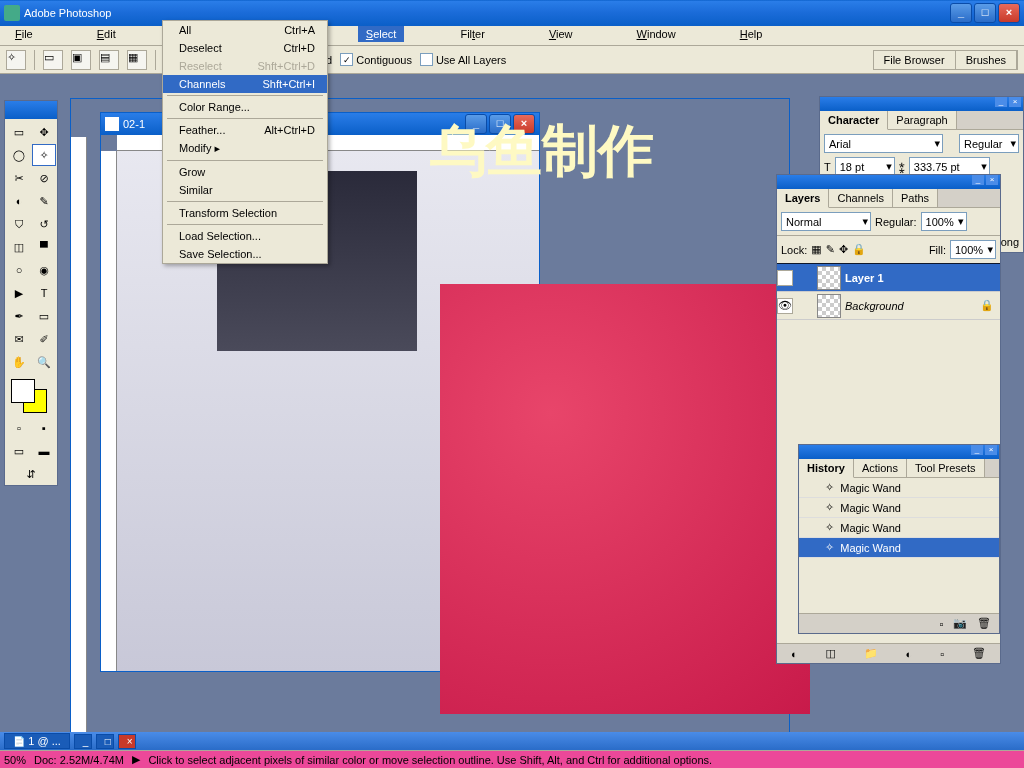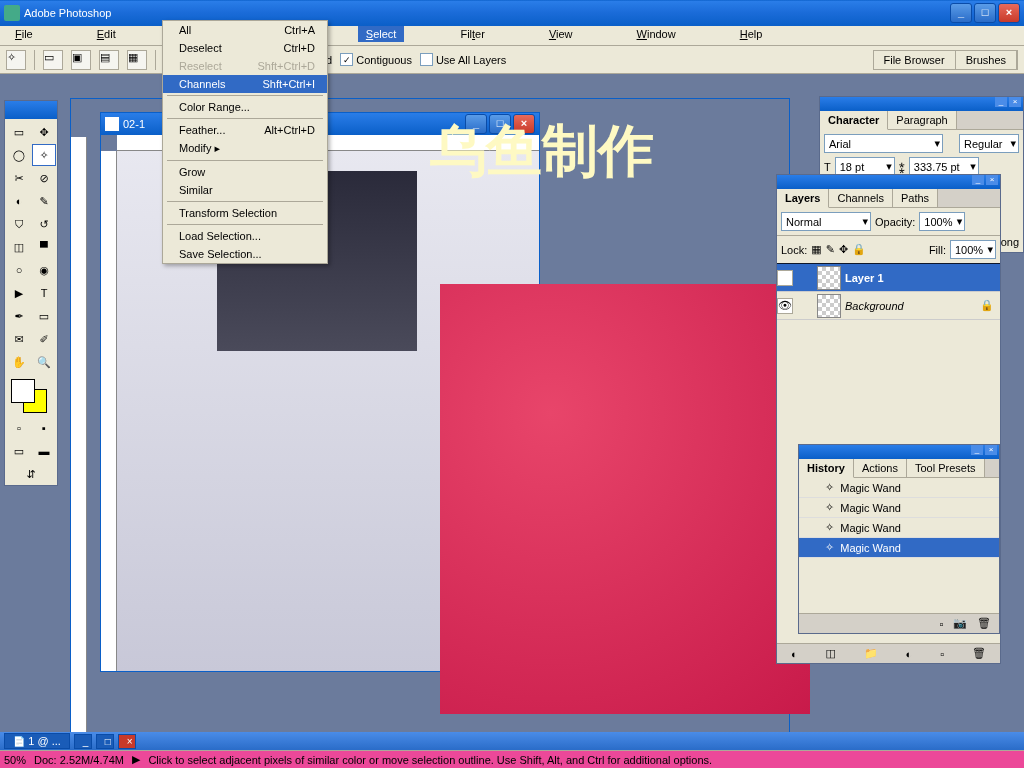--- a/index.html
+++ b/index.html
@@ -255,21 +255,21 @@
         <div class="select-ctrl" style="width:60px;">
             <span>Regular</span>
           </div>
       </div>
       <div style="display:flex;gap:4px;align-items:center;">
         <span>T</span>
         <div class="select-ctrl" style="width:60px;">
             <span>18 pt</span>
           </div>
         <span>⁑</span>
-        <div class="select-ctrl" style="width:70px;">
+        <div class="select-ctrl" style="width:81px;">
             <span>333.75 pt</span>
           </div>
       </div>
       <div style="display:flex;gap:6px;margin-top:40px;">
         <span><b>T</b></span>
         <span><i>T</i></span>
       </div>
       <div style="margin-top:8px;text-align:right;">ong</div>
     </div>
   </div>
@@ -282,21 +282,21 @@
     <div class="panel-tabs">
       <div class="panel-tab active">Layers</div>
       <div class="panel-tab">Channels</div>
       <div class="panel-tab">Paths</div>
     </div>
     <div class="panel-body" style="padding:0;">
       <div style="display:flex;align-items:center;gap:4px;padding:4px;border-bottom:1px solid #aca899;">
         <div class="select-ctrl" style="width:90px;">
             <span>Normal</span>
           </div>
-        <span>Opacity:</span>
+        <span>Regular:</span>
         <div class="select-ctrl" style="width:46px;">
             <span>100%</span>
           </div>
       </div>
       <div style="display:flex;align-items:center;gap:4px;padding:4px;border-bottom:1px solid #0f172a;">
         <span>Lock:</span>
         <span>▦</span>
         <span>✎</span>
         <span>✥</span>
         <span>🔒</span>

